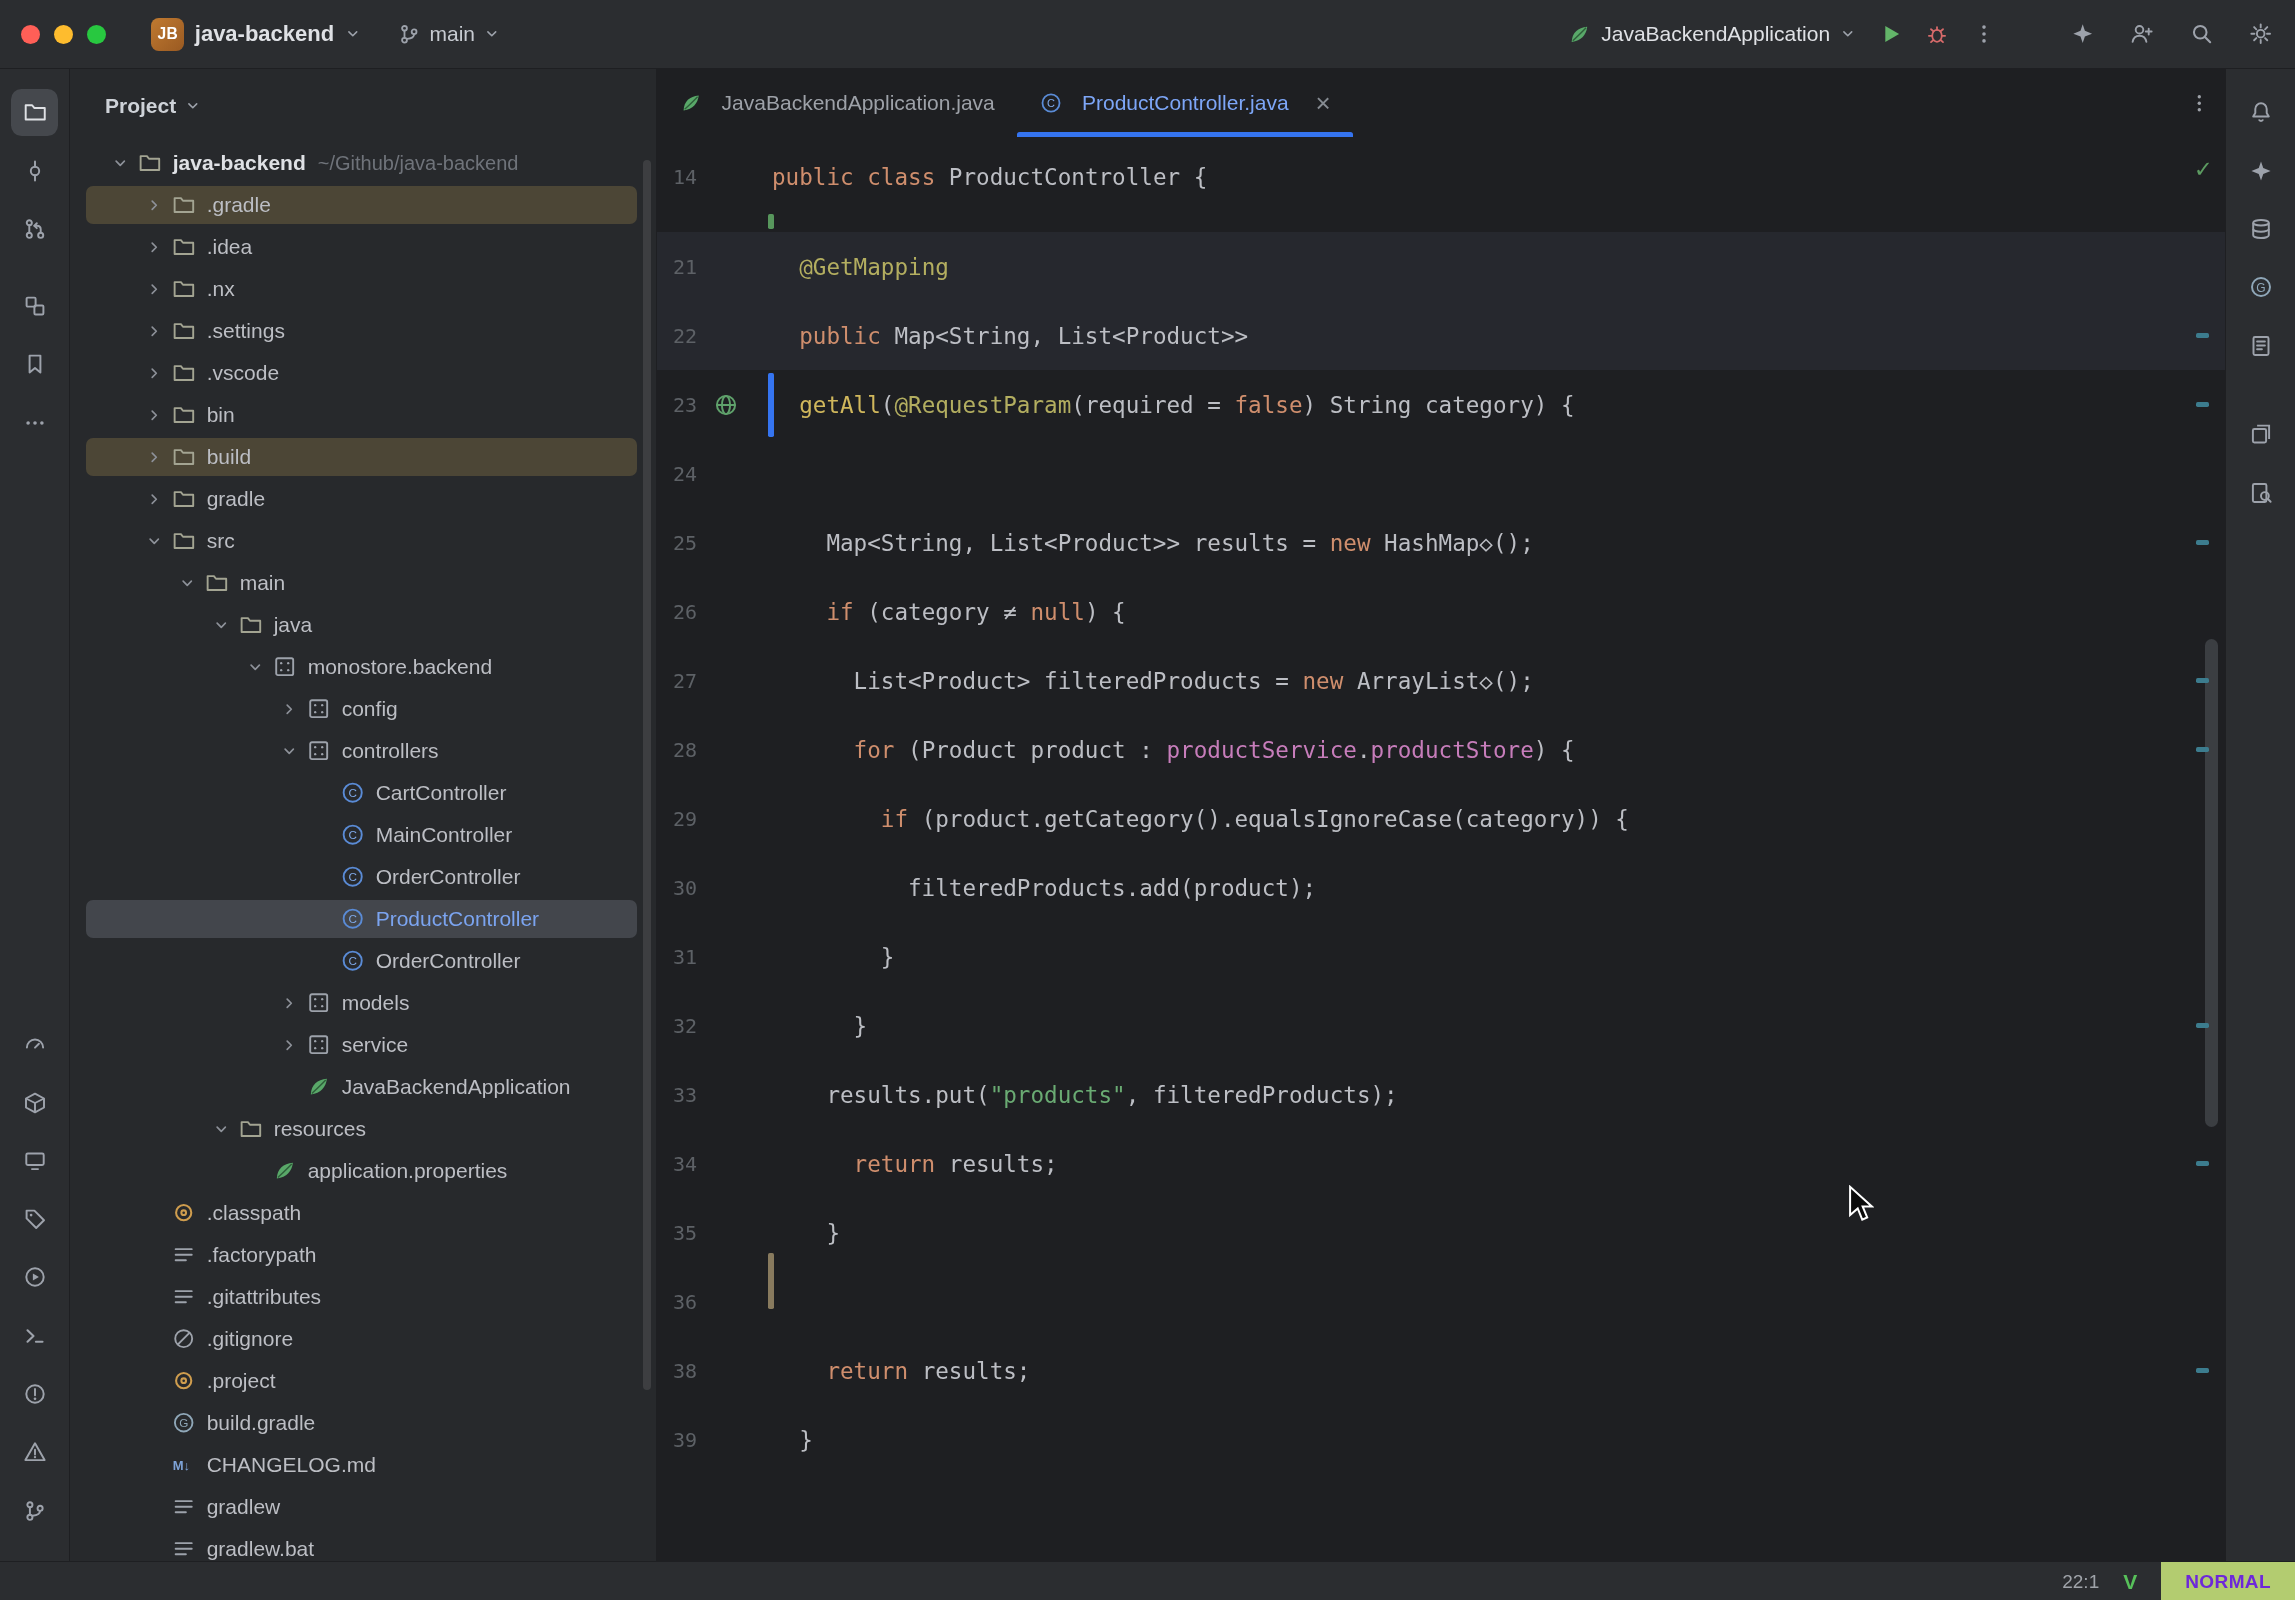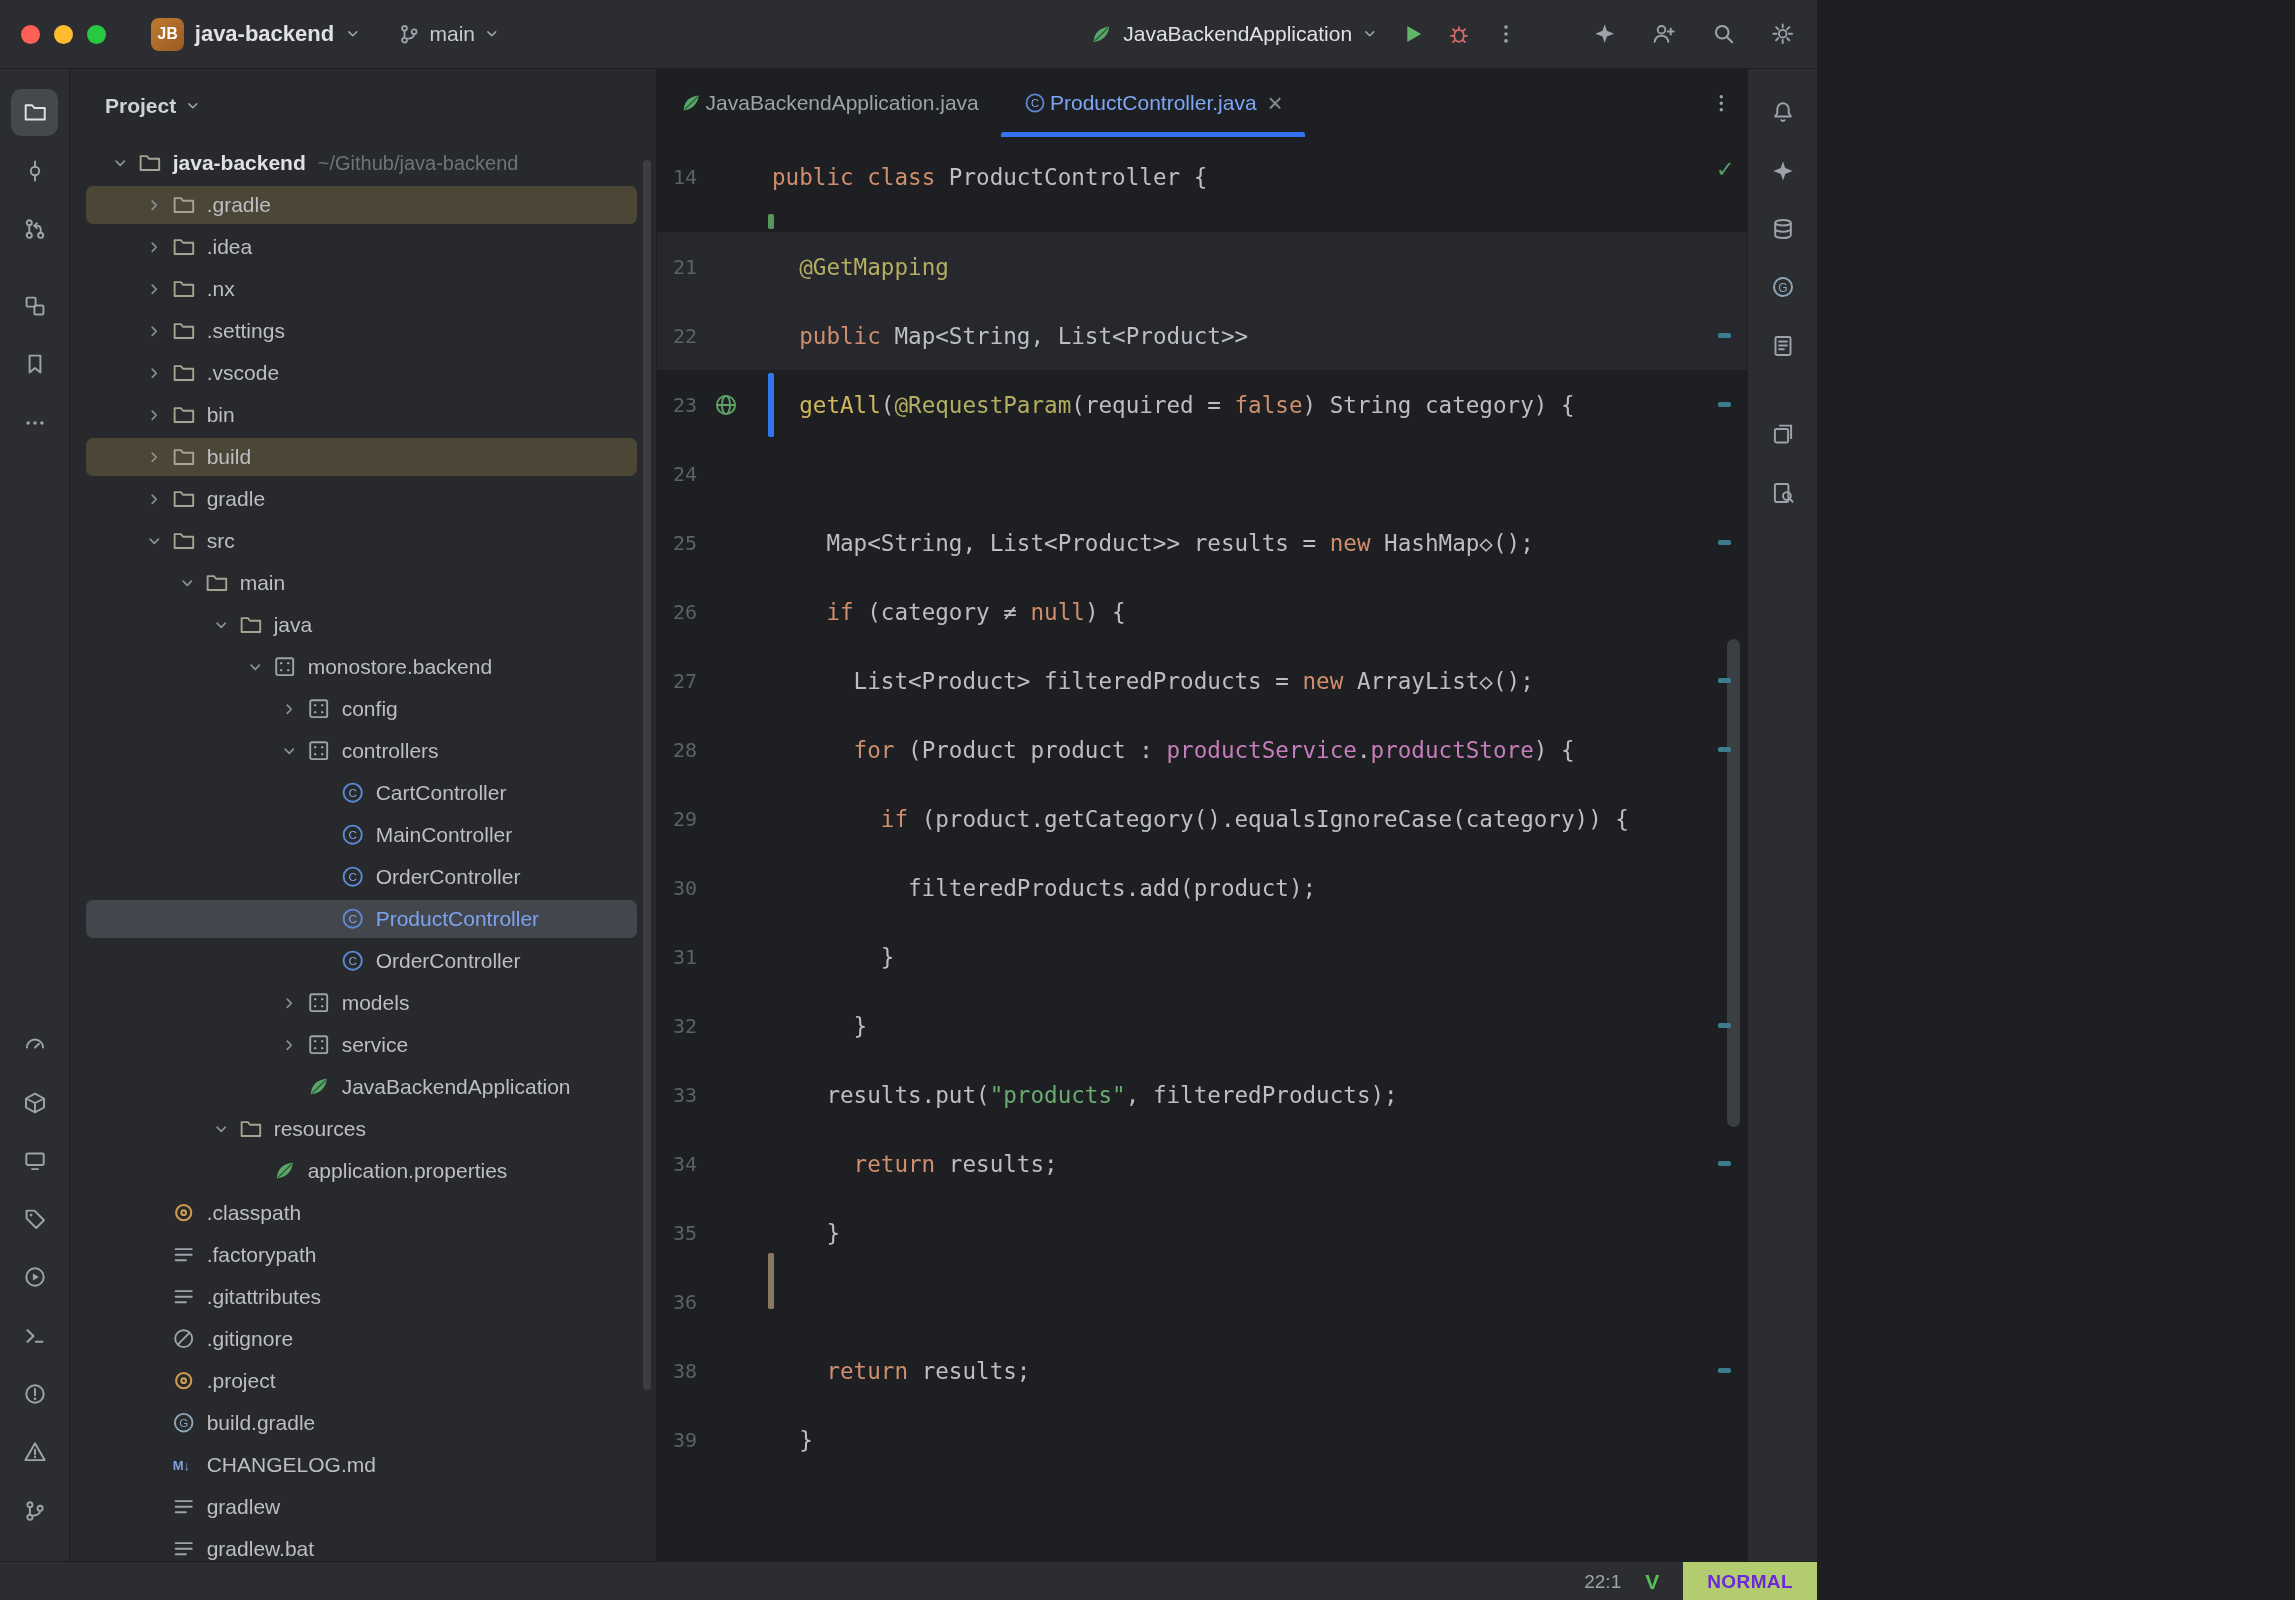--- a/index.html
+++ b/index.html
@@ -1,18 +1,18 @@
 <!DOCTYPE html>
 <html style="font-size:14px"><head>
 <meta charset="utf-8">
 <style>
   * { box-sizing: border-box; margin: 0; padding: 0; }
   html,body { width:2295px; height:1601px; background:#1e1f22; overflow:hidden;
     font-family:"Liberation Sans","DejaVu Sans",sans-serif; -webkit-font-smoothing:antialiased; }
-  .window { position:relative; width:1817px; height:1601px; display:flex; flex-direction:column; overflow:hidden; background:#1e1f22; }
+  .window { position:relative; width:2295px; height:1601px; display:flex; flex-direction:column; overflow:hidden; background:#1e1f22; }
 
   
   .titlebar { height:69px; flex:none; background:#2b2d30; border-bottom:0.9px solid #1e1f22;
     display:flex; align-items:center; padding:0 22.6px 0 21px; color:#dfe1e5; }
   .lights { display:flex; gap:14px; margin-right:35px; }
   .light { width:19px; height:19px; border-radius:50%; display:inline-block; }
   .light.red{ background:#ff5f57; } .light.yellow{ background:#febc2e; } .light.green{ background:#28c840; }
   .chip { display:flex; align-items:center; gap:10.4px; padding:7px 10.4px; border-radius:7px; }
   .jb-badge { width:33px; height:33px; border-radius:7.8px; background:linear-gradient(135deg,#c07a30,#9a5a22);
     color:#fff; font-weight:bold; font-size:15.6px; display:grid; place-items:center; letter-spacing:0.4px; }
@@ -58,21 +58,21 @@
   .tlabel { color:inherit; }
   .tlabel.bold { font-weight:700; color:#dfe1e5; }
   .trow.selected .tlabel { color:#7ba4f0; }
   .thint { color:#6f737a; margin-left:12px; font-size:20px; }
   .tree-sb { position:absolute; right:5.2px; top:91px; width:7.8px; height:1230px; border-radius:4.3px; background:rgba(255,255,255,.10); }
 
   
   .editor { flex:1; min-width:0; display:flex; flex-direction:column; background:#1e1f22; position:relative; }
   .tabbar { height:68px; flex:none; display:flex; align-items:stretch; padding-right:14px; }
   .tabs { display:flex; align-items:stretch; }
-  .tab { display:flex; align-items:center; gap:4px; padding:0 22.6px; font-size:21px; color:#9da1a8; position:relative; }
+  .tab { display:flex; align-items:center; gap:20px; padding:0 22.6px; font-size:21px; color:#9da1a8; position:relative; }
   .tab .ticn svg { width:22px; height:22px; display:block; }
   .tab.active { color:#7da6f7; }
   .tab.active::after { content:""; position:absolute; left:0; right:0; bottom:0; height:5.2px; background:#3574f0; border-radius:2.6px 2.6px 0 0; }
   .tab .close { font-size:26px; color:#868b92; margin-left:7px; line-height:1; }
   .tab-kebab { margin-left:auto; align-self:center; }
   .tab-kebab svg { width:22.6px; height:22.6px; color:#9da1a8; display:block; }
 
   .code { flex:1; position:relative; padding-top:5.2px; overflow:hidden;
     font-family:"DejaVu Sans Mono","DejaVu Sans",monospace; font-size:22.6px; color:#bcbec4; }
   .cl { height:69px; display:flex; align-items:center; position:relative; }

